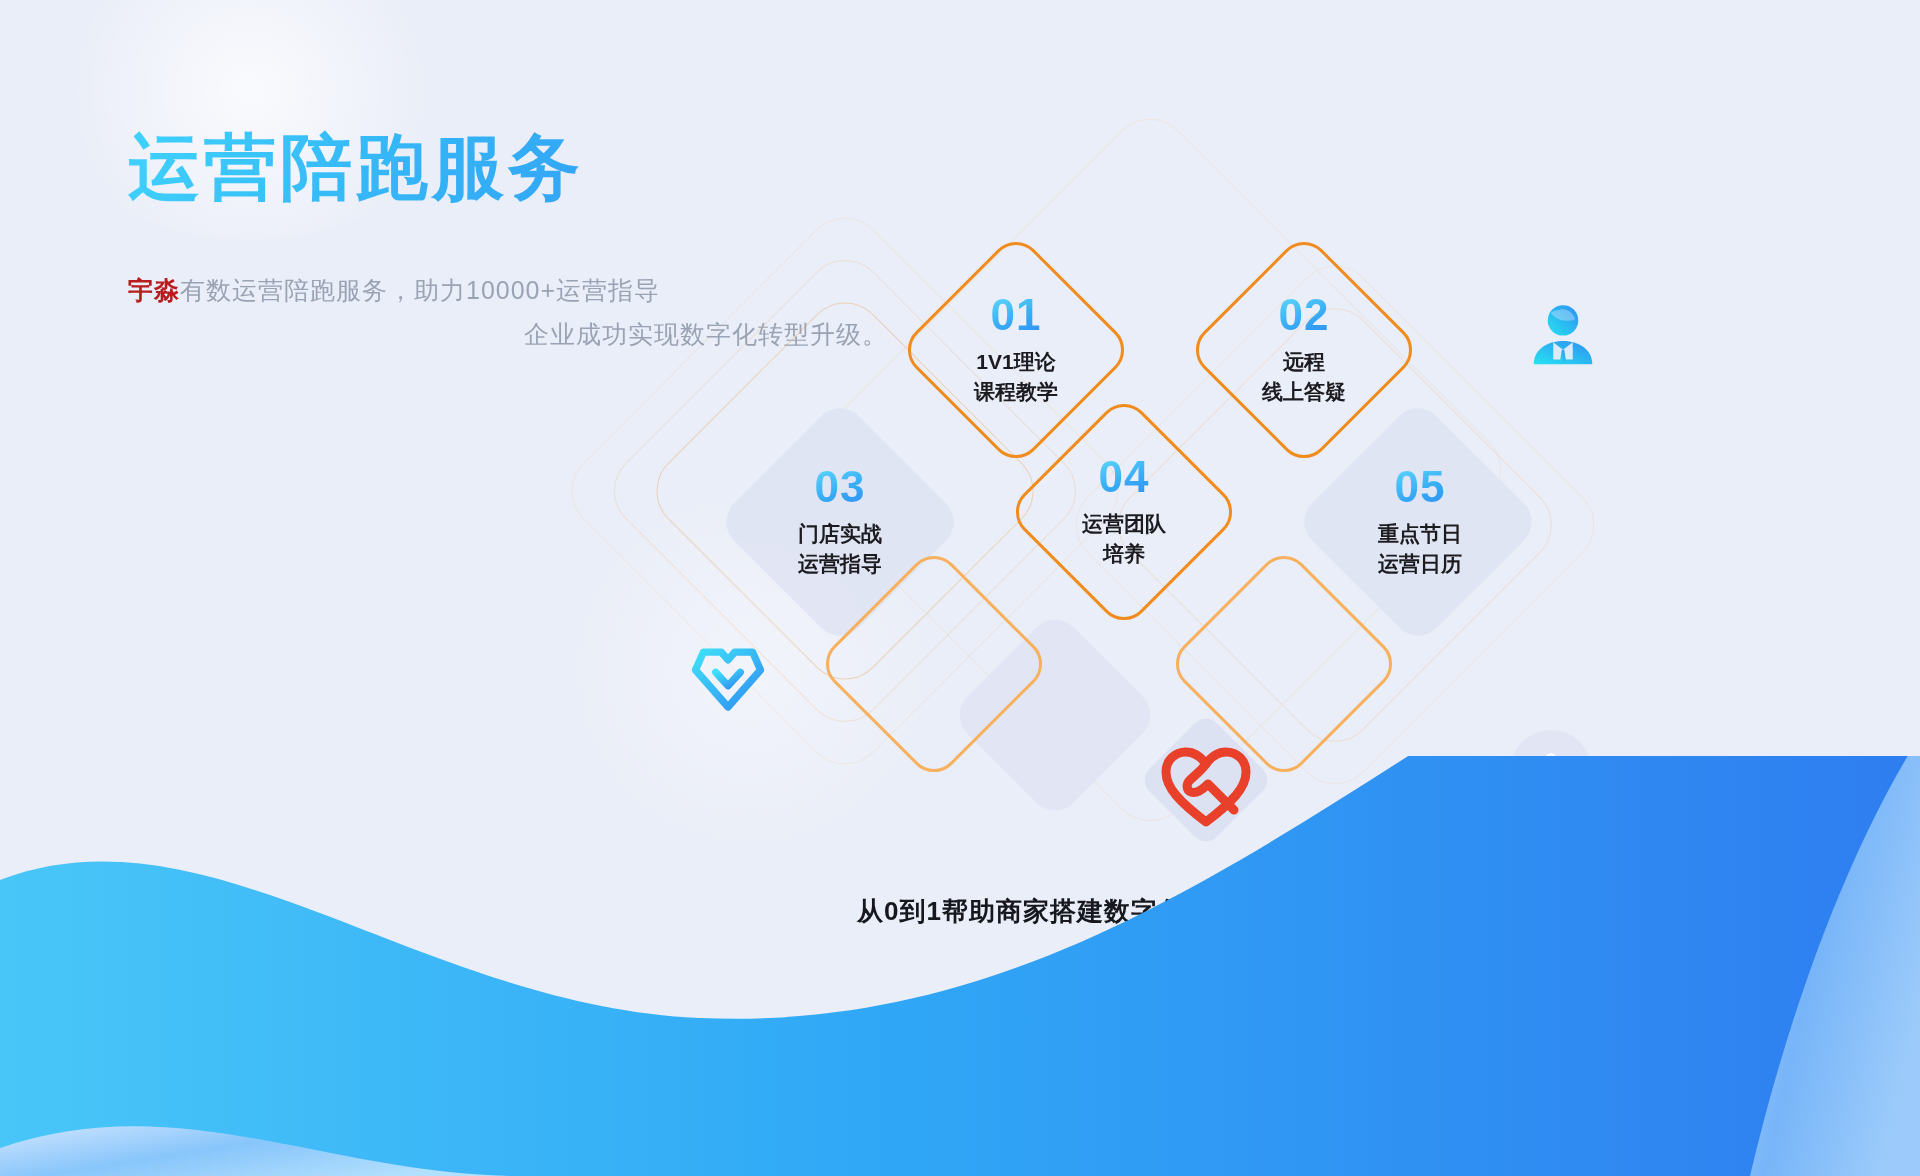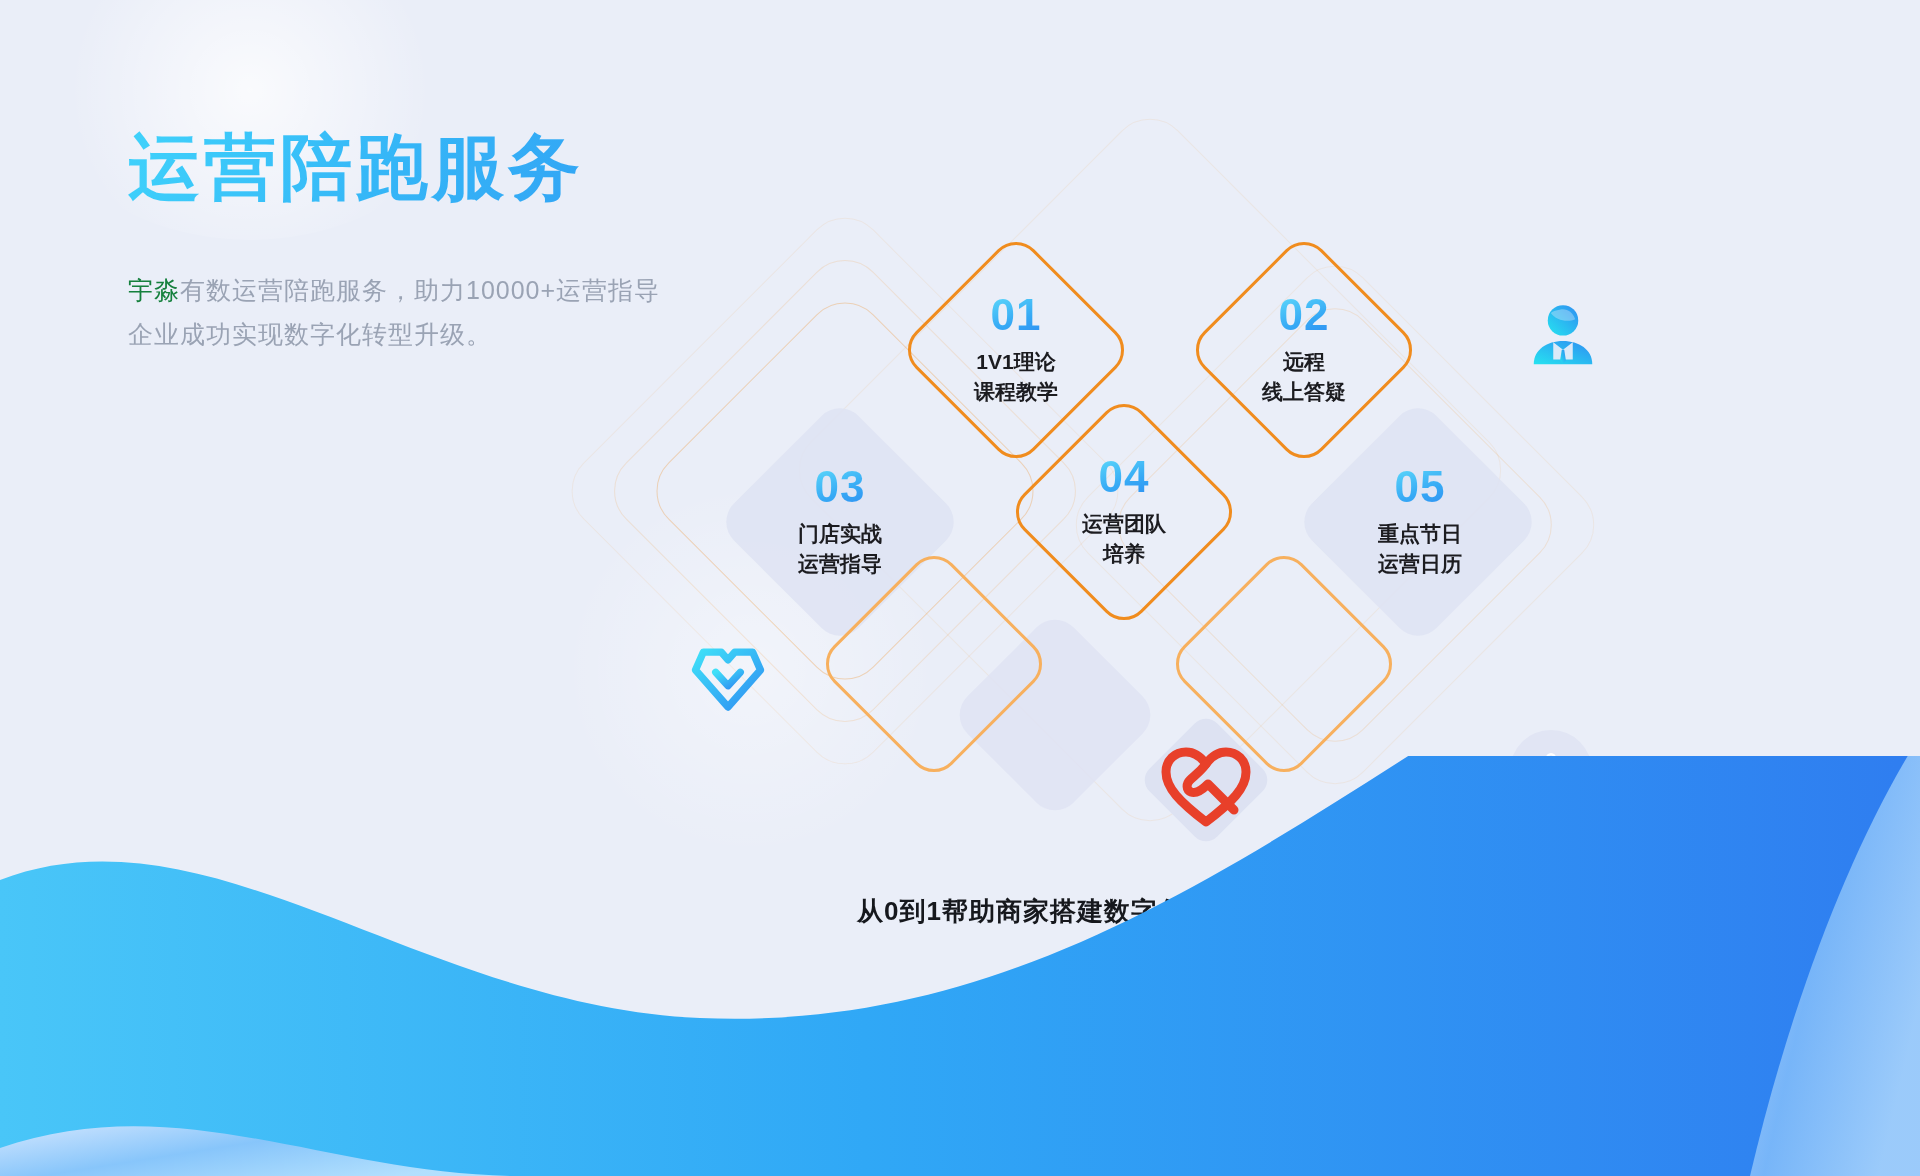--- a/index.html
+++ b/index.html
@@ -21,22 +21,22 @@
 
   
   #headline-block { position:absolute; left:96px; top:128px; width:760px;margin-left:32px; }
   #page-title {
     font-size:72px; font-weight:bold; letter-spacing:4px; line-height:1.1;
     background:linear-gradient(115deg,#3fd2fb 0%,#35b6f7 35%,#2f8ef2 100%);
     -webkit-background-clip:text; background-clip:text; color:transparent;
     -webkit-text-fill-color:transparent;
   }
   #subtitle-block { margin-top:62px; font-size:25px; line-height:1.75; color:#9aa3b4; letter-spacing:1px; }
-  .brand-name { color:#15803d; font-weight:normal; }
-  #subtitle-line2 { display:block; }
+  .brand-name { color:#b91c1c; font-weight:bold; }
+  #subtitle-line2 { display:block;text-align:right; }
 
   
   #diamond-stage { position:absolute; left:740px; top:250px; width:960px; height:640px; }
 
   .dmd {
     position:absolute; width:168px; height:168px;
     transform:rotate(45deg);
     border-radius:26px;
   }
   .dmd-outline { border:3px solid #f08c1e; background:transparent; }

